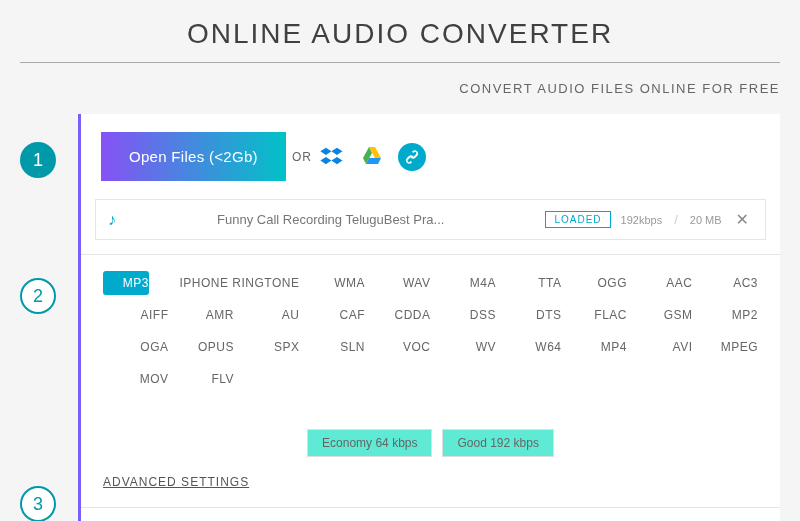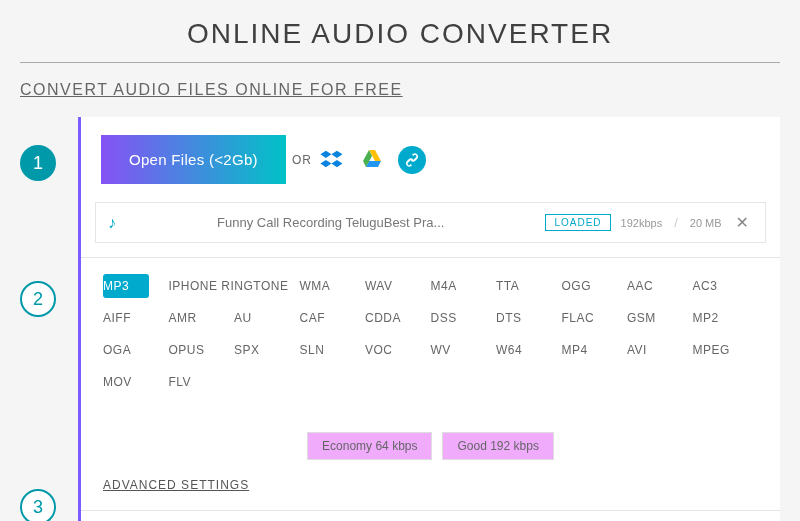--- a/index.html
+++ b/index.html
@@ -18,26 +18,25 @@
       text-align: center;
       font-size: 28px;
       font-weight: 300;
       letter-spacing: 2px;
       color: #404040;
       padding: 18px 0 12px 0;
       border-bottom: 1px solid #aaa;
       margin-bottom: 10px;
     }
     .subtitle {
-      text-align: left;
-      font-size: 16px;
+      text-align: right;
+      font-size: 13px;
       letter-spacing: 1.5px;
       color: #666;
       padding: 8px 0 18px 0;
-      text-decoration: underline;
     }
     .steps {
       display: flex;
       gap: 10px;
     }
     .numbers-col {
       display: flex;
       flex-direction: column;
       width: 48px;
       flex-shrink: 0;
@@ -108,35 +107,35 @@
       display: flex;
       flex-wrap: wrap;
       gap: 8px 0;
     }
     .fmt {
       font-size: 12px;
       color: #666;
       padding: 5px 0;
       cursor: pointer;
       letter-spacing: 0.5px;
-      text-align: left;
+      text-align: right;
       flex-basis: 10%;
     }
     .fmt.wide { flex-basis: 20%; }
     .fmt.active { background: #00aacc; color: #fff; border-radius: 3px; flex-basis: 7%; margin-right: 3%;}
     .quality-row {
       display: flex;
       justify-content: center;
       gap: 10px;
       margin-top: 38px;
     }
     .qbtn {
       font-size: 12px;
       border: 1px solid #ddd;
-      background: #f0abfc;
+      background: #5eead4;
       color: #666;
       padding: 6px 14px;
       cursor: pointer;
     }
     .qbtn.active {
       background: linear-gradient(90deg, #8652f5, #00c2c7);
       color: #fff;
       border: none;
       padding: 7px 15px;
     }

